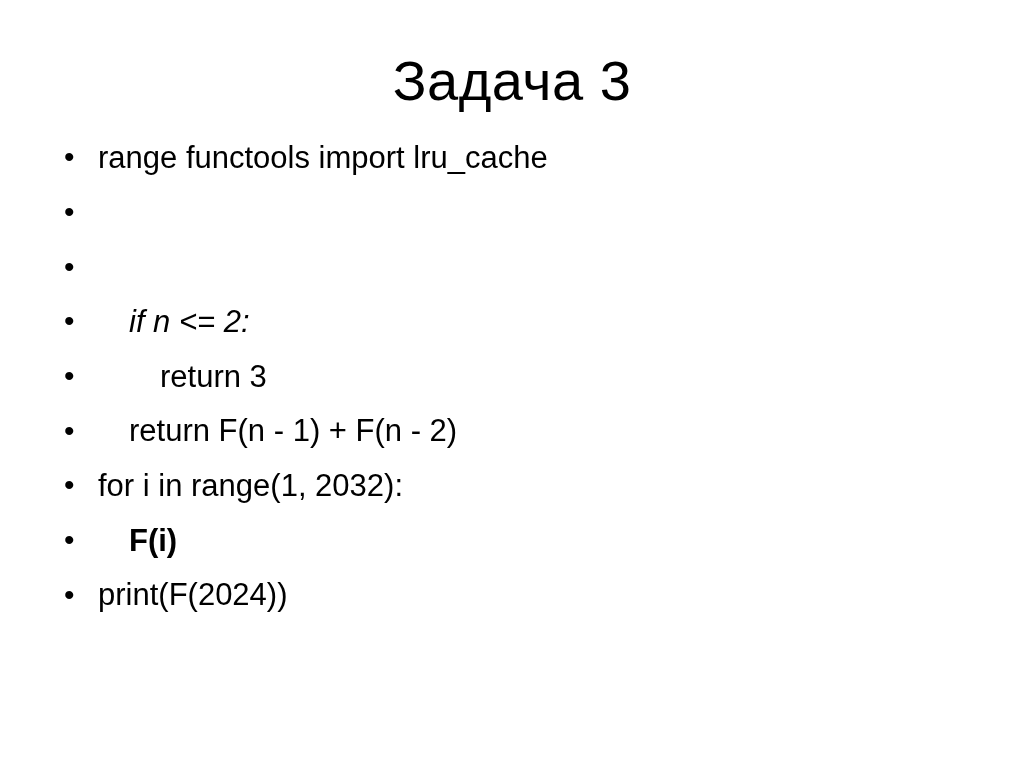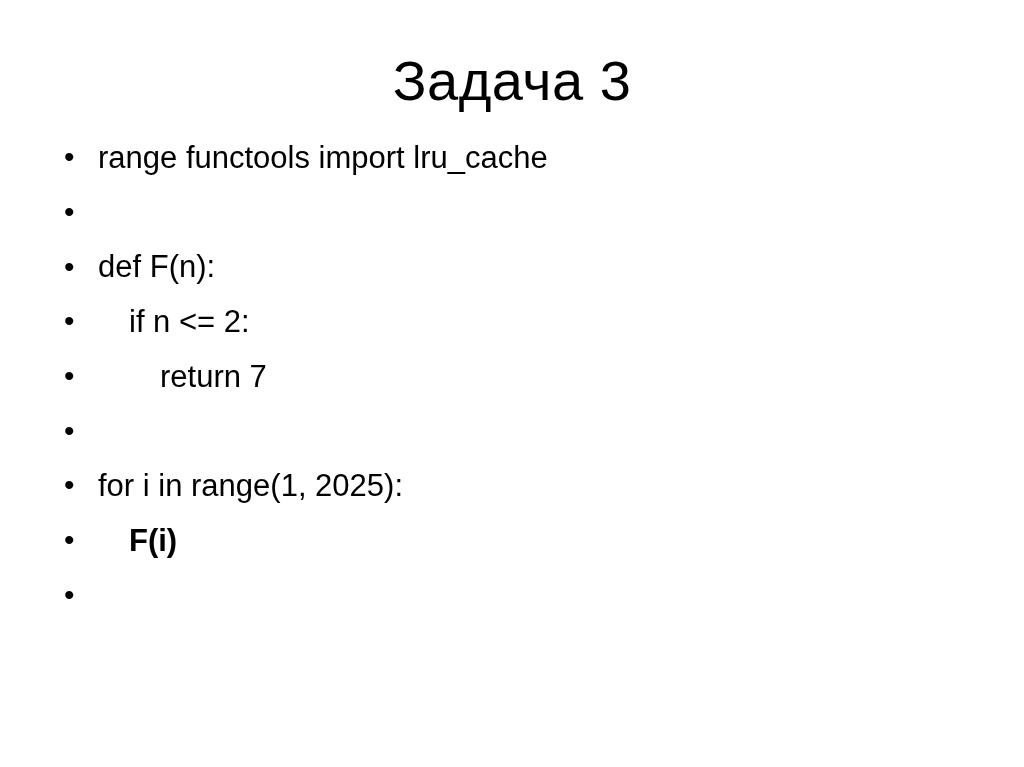--- a/index.html
+++ b/index.html
@@ -60,44 +60,45 @@
     <span class="bullet-glyph">•</span>
     <span class="bullet-text" style="padding-left: 0px;">range functools import lru_cache</span>
   </li>
 
   <li class="bullet-item">
     <span class="bullet-glyph">•</span>
   </li>
 
   <li class="bullet-item">
     <span class="bullet-glyph">•</span>
-    <span class="bullet-text" style="padding-left: 0px;">def F(n):</span>
   </li>
 
   <li class="bullet-item">
     <span class="bullet-glyph">•</span>
-    <span class="bullet-text" style="padding-left: 31px;">if n &lt;= 2:</span>
+    <span class="bullet-text" style="padding-left: 31px; font-style: italic;">if n &lt;= 2:</span>
   </li>
 
   <li class="bullet-item">
     <span class="bullet-glyph">•</span>
-    <span class="bullet-text" style="padding-left: 62px;">return 7</span>
+    <span class="bullet-text" style="padding-left: 62px;">return 3</span>
   </li>
 
   <li class="bullet-item">
     <span class="bullet-glyph">•</span>
+    <span class="bullet-text" style="padding-left: 31px;">return F(n - 1) + F(n - 2)</span>
   </li>
 
   <li class="bullet-item">
     <span class="bullet-glyph">•</span>
-    <span class="bullet-text" style="padding-left: 0px;">for i in range(1, 2025):</span>
+    <span class="bullet-text" style="padding-left: 0px;">for i in range(1, 2032):</span>
   </li>
 
   <li class="bullet-item">
     <span class="bullet-glyph">•</span>
     <span class="bullet-text" style="padding-left: 31px; font-weight: bold;">F(i)</span>
   </li>
 
   <li class="bullet-item">
     <span class="bullet-glyph">•</span>
+    <span class="bullet-text" style="padding-left: 0px;">print(F(2024))</span>
   </li>
 </ul>
 </div>
 
 </body></html>

